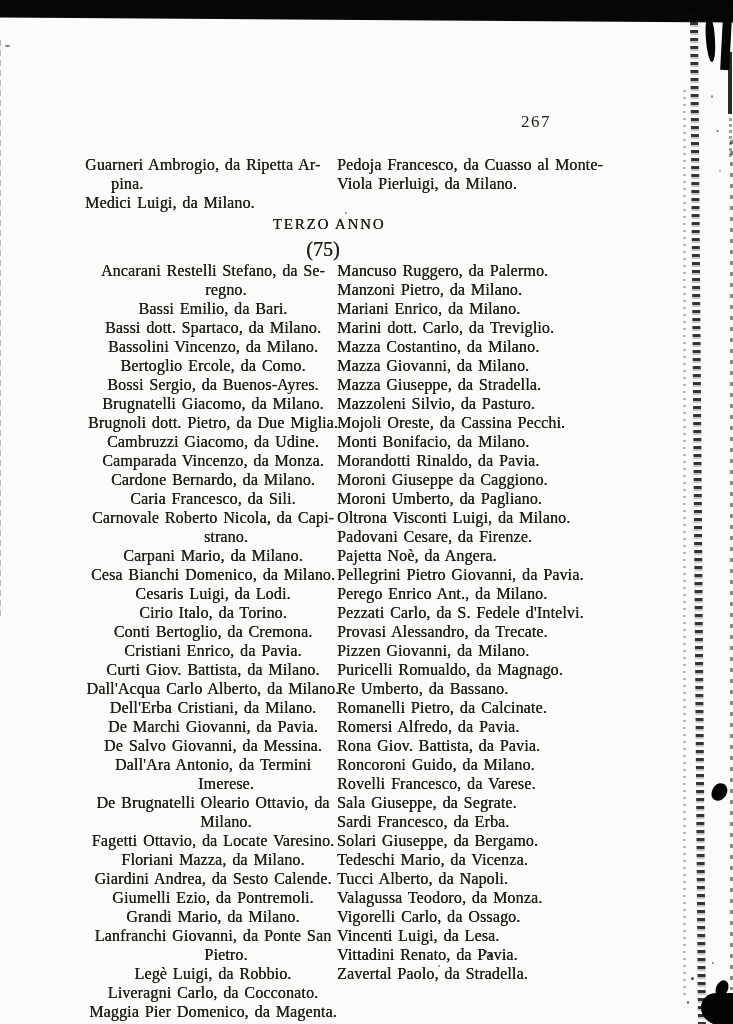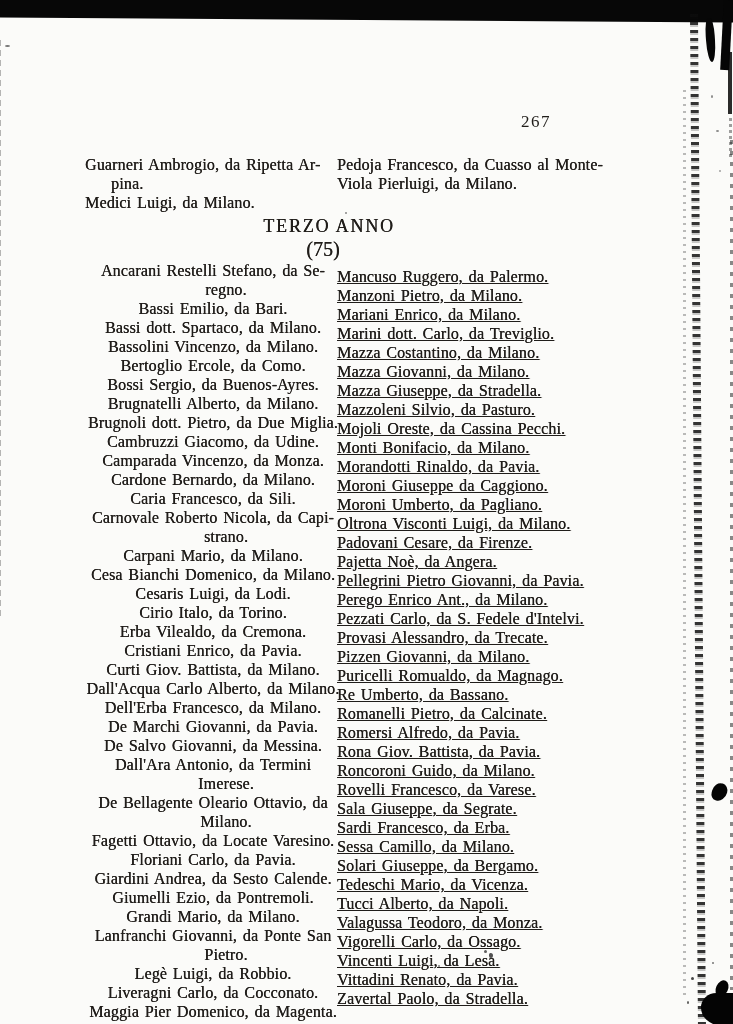--- a/index.html
+++ b/index.html
@@ -30,26 +30,26 @@
     border-radius:55% 45% 60% 40%;transform:rotate(15deg);}
   .blob-bottom{position:absolute;left:701px;top:993px;width:34px;height:32px;background:#040404;border-radius:45% 8% 0 55%;}
   .blob-bottom2{position:absolute;left:716px;top:980px;width:12px;height:17px;background:#040404;border-radius:50%;transform:rotate(25deg);}
   .speck{position:absolute;background:#1a1a1a;border-radius:50%;}
   
   .page-number{position:absolute;top:112px;left:521px;font-size:17px;letter-spacing:1.5px;}
   .col{position:absolute;font-size:16px;line-height:19px;letter-spacing:.15px;word-spacing:1.6px;
        text-shadow:.25px 0 0 currentColor;}
   .intro-left{top:155px;left:85px;width:254px;}
   .intro-right{top:155px;left:337px;width:288px;}
-  .heading{position:absolute;top:216px;left:85px;width:488px;text-align:center;font-size:18px;
+  .heading{position:absolute;top:216px;left:85px;width:488px;text-align:center;font-size:15px;
        letter-spacing:1.8px;text-shadow:.3px 0 0 currentColor;}
   .subheading{position:absolute;top:238px;left:85px;width:476px;text-align:center;font-size:20px;
        text-shadow:.25px 0 0 currentColor;}
   .main-left{top:261px;left:85px;width:256px;text-align:center;}
-  .main-right{top:267px;left:337px;width:288px;text-decoration:underline;}
+  .main-right{top:261px;left:337px;width:288px;}
   .entry{white-space:pre-line;padding-left:26px;text-indent:-26px;}
 </style>
 </head>
 <body>
 
 <div class="top-band"></div>
 <div class="gutter-band"></div>
 <div class="gutter-band2"></div>
 <div class="edge-right"></div>
 <div class="edge-left"></div>
@@ -89,44 +89,44 @@
 <div class="subheading">(75)</div>
 
 <div class="col main-left">
     <div class="entry">Ancarani Restelli Stefano, da Se-
 regno.</div>
     <div class="entry">Bassi Emilio, da Bari.</div>
     <div class="entry">Bassi dott. Spartaco, da Milano.</div>
     <div class="entry">Bassolini Vincenzo, da Milano.</div>
     <div class="entry">Bertoglio Ercole, da Como.</div>
     <div class="entry">Bossi Sergio, da Buenos-Ayres.</div>
-    <div class="entry">Brugnatelli Alberto, da Milano.</div>
+    <div class="entry">Brugnatelli Giacomo, da Milano.</div>
     <div class="entry">Brugnoli dott. Pietro, da Due Miglia.</div>
     <div class="entry">Cambruzzi Giacomo, da Udine.</div>
     <div class="entry">Camparada Vincenzo, da Monza.</div>
     <div class="entry">Cardone Bernardo, da Milano.</div>
     <div class="entry">Caria Francesco, da Sili.</div>
     <div class="entry">Carnovale Roberto Nicola, da Capi-
 strano.</div>
     <div class="entry">Carpani Mario, da Milano.</div>
     <div class="entry">Cesa Bianchi Domenico, da Milano.</div>
     <div class="entry">Cesaris Luigi, da Lodi.</div>
     <div class="entry">Cirio Italo, da Torino.</div>
-    <div class="entry">Erba Vilealdo, da Cremona.</div>
+    <div class="entry">Conti Bertoglio, da Cremona.</div>
     <div class="entry">Cristiani Enrico, da Pavia.</div>
     <div class="entry">Curti Giov. Battista, da Milano.</div>
     <div class="entry">Dall'Acqua Carlo Alberto, da Milano.</div>
-    <div class="entry">Dell'Erba Francesco, da Milano.</div>
+    <div class="entry">Dell'Erba Cristiani, da Milano.</div>
     <div class="entry">De Marchi Giovanni, da Pavia.</div>
     <div class="entry">De Salvo Giovanni, da Messina.</div>
     <div class="entry">Dall'Ara Antonio, da Termini Imerese.</div>
-    <div class="entry">De Bellagente Oleario Ottavio, da
+    <div class="entry">De Brugnatelli Oleario Ottavio, da
 Milano.</div>
     <div class="entry">Fagetti Ottavio, da Locate Varesino.</div>
-    <div class="entry">Floriani Carlo, da Pavia.</div>
+    <div class="entry">Floriani Mazza, da Milano.</div>
     <div class="entry">Giardini Andrea, da Sesto Calende.</div>
     <div class="entry">Giumelli Ezio, da Pontremoli.</div>
     <div class="entry">Grandi Mario, da Milano.</div>
     <div class="entry">Lanfranchi Giovanni, da Ponte San
 Pietro.</div>
     <div class="entry">Legè Luigi, da Robbio.</div>
     <div class="entry">Liveragni Carlo, da Cocconato.</div>
     <div class="entry">Maggia Pier Domenico, da Magenta.</div>
     <div class="entry">Magni Luigi Gaetano, da Como.</div>
   </div>
@@ -155,21 +155,20 @@
     <div class="entry">Pizzen Giovanni, da Milano.</div>
     <div class="entry">Puricelli Romualdo, da Magnago.</div>
     <div class="entry">Re Umberto, da Bassano.</div>
     <div class="entry">Romanelli Pietro, da Calcinate.</div>
     <div class="entry">Romersi Alfredo, da Pavia.</div>
     <div class="entry">Rona Giov. Battista, da Pavia.</div>
     <div class="entry">Roncoroni Guido, da Milano.</div>
     <div class="entry">Rovelli Francesco, da Varese.</div>
     <div class="entry">Sala Giuseppe, da Segrate.</div>
     <div class="entry">Sardi Francesco, da Erba.</div>
-    <div class="entry">Sessa Camillo, da Milano.</div>
     <div class="entry">Solari Giuseppe, da Bergamo.</div>
     <div class="entry">Tedeschi Mario, da Vicenza.</div>
     <div class="entry">Tucci Alberto, da Napoli.</div>
     <div class="entry">Valagussa Teodoro, da Monza.</div>
     <div class="entry">Vigorelli Carlo, da Ossago.</div>
     <div class="entry">Vincenti Luigi, da Lesa.</div>
     <div class="entry">Vittadini Renato, da Pavia.</div>
     <div class="entry">Zavertal Paolo, da Stradella.</div>
   </div>
 

